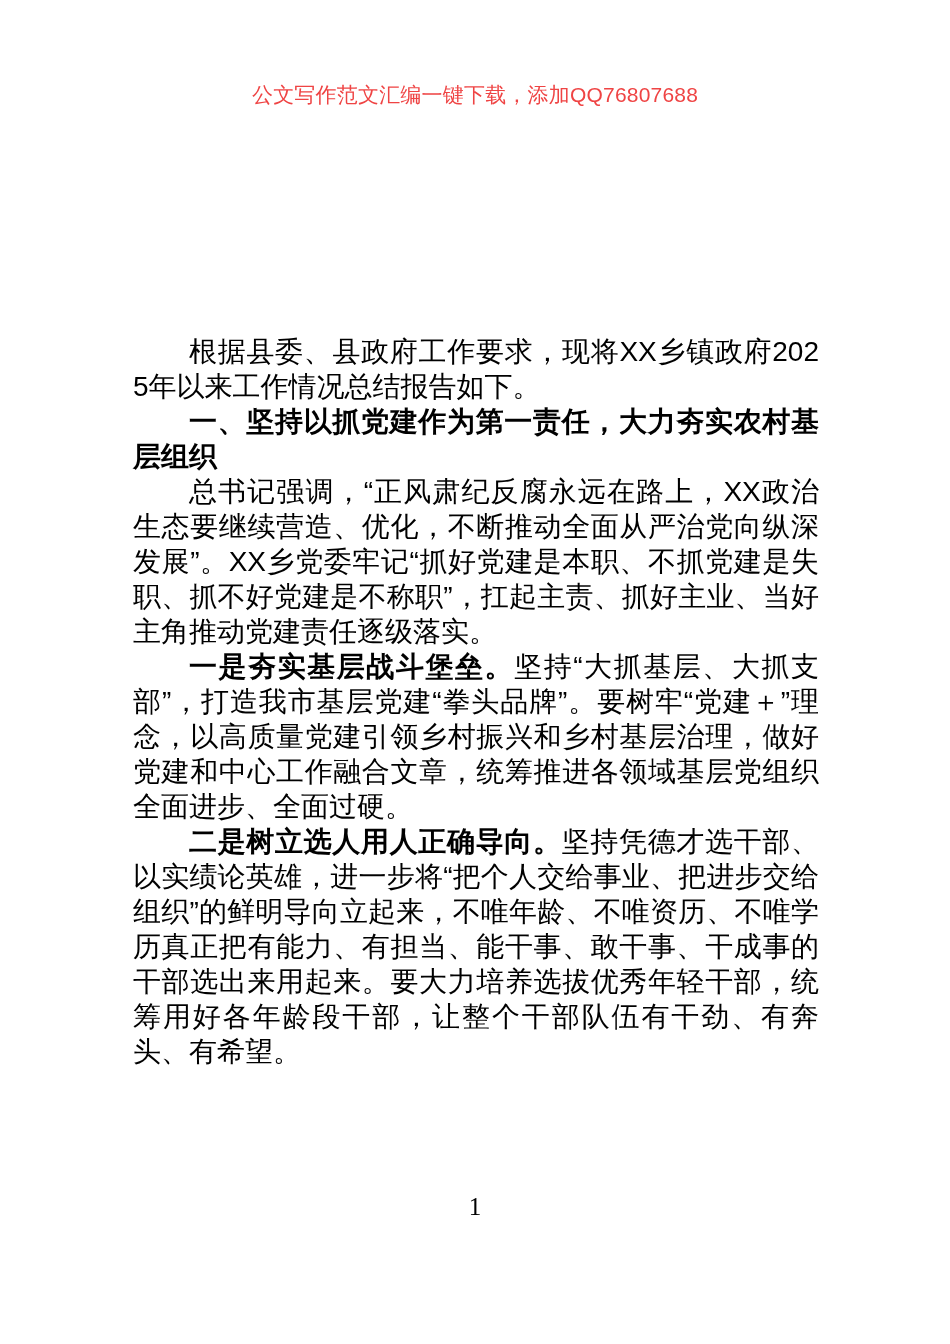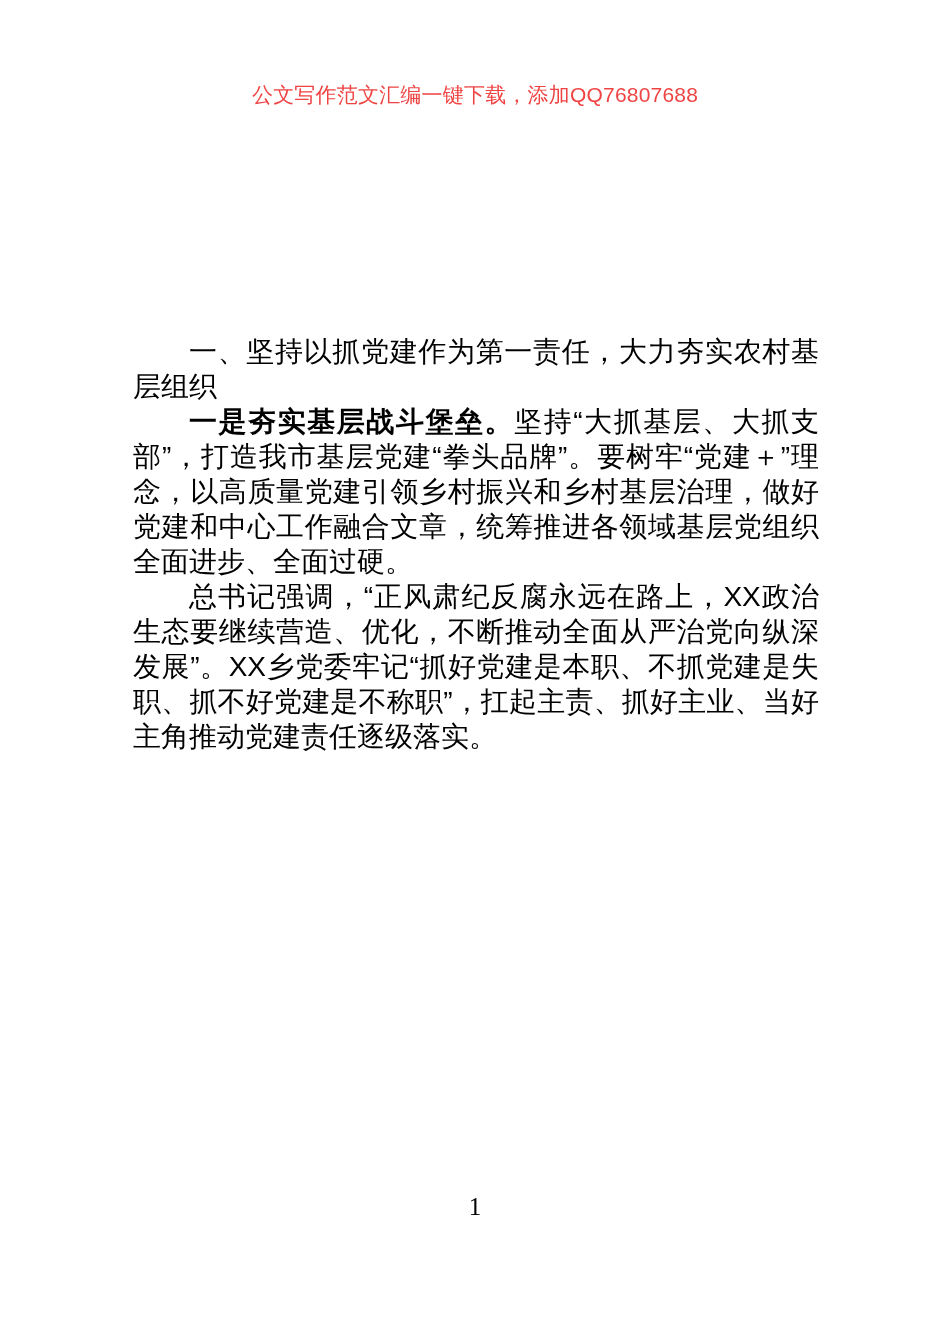--- a/index.html
+++ b/index.html
@@ -64,21 +64,21 @@
     padding: 0;
     font-size: 28px;
     line-height: 35px;
     text-align: justify;
     text-justify: inter-ideograph;
     letter-spacing: 0px;
     text-indent: 2em;
     word-break: break-all;
   }
   p.para.heading {
-    font-weight: 400;
+    font-weight: 700;
   }
   .lead {
     font-weight: 700;
   }
 
   
   .page-number {
     position: absolute;
     top: 1192px;
     left: 0;
@@ -93,32 +93,38 @@
 </head>
 <body>
 
 <div class="page">
 
   <div class="promo-header" style="color: #ef4444;">公文写作范文汇编一键下载，添加QQ76807688</div>
 
 
   <div class="body-block">
 
+    <p class="para">
+      <span>根据县委、县政府工作要求，现将XX乡镇政府2025年以来工作情况总结报告如下。</span>
+    </p>
 
     <p class="para heading">
       <span>一、坚持以抓党建作为第一责任，大力夯实农村基层组织</span>
+    </p>
+
+    <p class="para">
+      <span>总书记强调，“正风肃纪反腐永远在路上，XX政治生态要继续营造、优化，不断推动全面从严治党向纵深发展”。XX乡党委牢记“抓好党建是本职、不抓党建是失职、抓不好党建是不称职”，扛起主责、抓好主业、当好主角推动党建责任逐级落实。</span>
     </p>
 
     <p class="para">
       <span class="lead">一是夯实基层战斗堡垒。</span><span>坚持“大抓基层、大抓支部”，打造我市基层党建“拳头品牌”。要树牢“党建＋”理念，以高质量党建引领乡村振兴和乡村基层治理，做好党建和中心工作融合文章，统筹推进各领域基层党组织全面进步、全面过硬。</span>
     </p>
 
     <p class="para">
-      <span>总书记强调，“正风肃纪反腐永远在路上，XX政治生态要继续营造、优化，不断推动全面从严治党向纵深发展”。XX乡党委牢记“抓好党建是本职、不抓党建是失职、抓不好党建是不称职”，扛起主责、抓好主业、当好主角推动党建责任逐级落实。</span>
+      <span class="lead">二是树立选人用人正确导向。</span><span>坚持凭德才选干部、以实绩论英雄，进一步将“把个人交给事业、把进步交给组织”的鲜明导向立起来，不唯年龄、不唯资历、不唯学历真正把有能力、有担当、能干事、敢干事、干成事的干部选出来用起来。要大力培养选拔优秀年轻干部，统筹用好各年龄段干部，让整个干部队伍有干劲、有奔头、有希望。</span>
     </p>
-
 
 
   </div>
 
   <div class="page-number">1</div>
 
 </div>
 
 </body></html>

